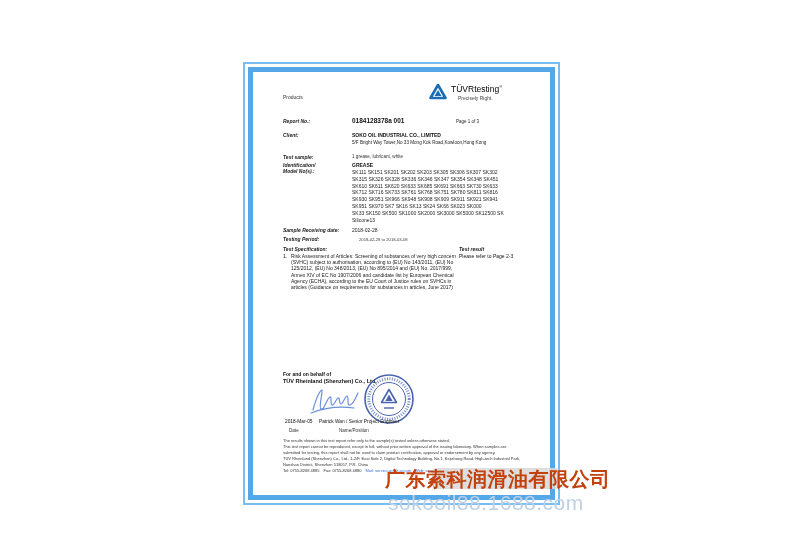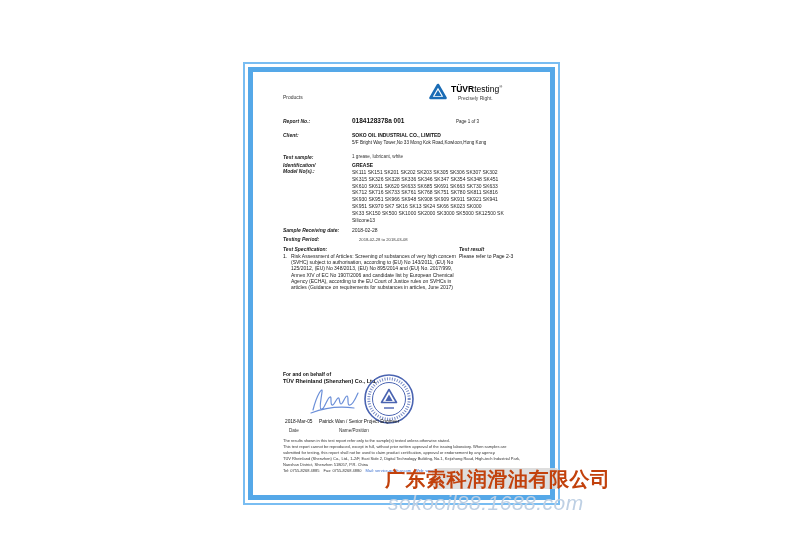--- a/index.html
+++ b/index.html
@@ -12,21 +12,21 @@
              border:5px solid #55a8e8;background:#ffffff;}
   .abs{position:absolute;}
   .lbl{font-size:5px;font-weight:bold;font-style:italic;color:#1a1a1a;white-space:nowrap;}
   .val{font-size:5px;color:#1c1c1c;white-space:nowrap;}
   .valb{font-size:5px;font-weight:bold;color:#111;white-space:nowrap;}
   
   .products{left:30px;top:22px;font-size:5px;color:#333;}
   .logo-wrap{left:176px;top:10px;width:110px;height:24px;}
   .logo-tri{position:absolute;left:0;top:1px;}
   .brand{position:absolute;left:22px;top:2px;font-size:8.5px;color:#000;letter-spacing:0;}
-  .brand b{font-weight:bold;}
+  .brand b{font-weight:normal;}
   .brand sup{font-size:4px;}
   .tagline{position:absolute;left:29px;top:13px;font-size:5px;color:#444;}
   
   .r-reportlbl{left:30px;top:46px;}
   .r-reportno{left:99px;top:45px;font-size:6.5px;}
   .r-page{left:203px;top:47px;font-size:4.5px;color:#222;}
   .r-clientlbl{left:30px;top:60px;}
   .r-clientname{left:99px;top:60px;}
   .r-clientaddr{left:99px;top:68px;font-size:4.6px;}
   .r-samplelbl{left:30px;top:82px;}
@@ -59,21 +59,21 @@
   .footer{left:30px;top:366px;width:250px;}
   .footer div{font-size:4px;line-height:6.1px;color:#333;white-space:nowrap;}
   .contact span{margin-right:4px;}
   .blue-link{color:#3a6fd0;}
   
   .wm-band{position:absolute;left:432px;top:468px;width:128px;height:21px;background:#d9d9d9;
            opacity:.88;border-radius:5px;z-index:2;}
   .wm-cn{position:absolute;left:385px;top:466px;z-index:3;font-size:20px;letter-spacing:0.5px;
          color:#c2410c;font-weight:bold;white-space:nowrap;}
   .wm-site{position:absolute;left:388px;top:491px;z-index:3;font-size:21px;letter-spacing:0.5px;
-           color:#bed0e4;white-space:nowrap;font-style:italic;}
+           color:#bed0e4;white-space:nowrap;}
 </style>
 </head>
 <body>
 
 <div id="canvas">
 
   <div class="doc-outer">
     <div class="doc-inner">
 
       <div class="abs products">Products</div>

